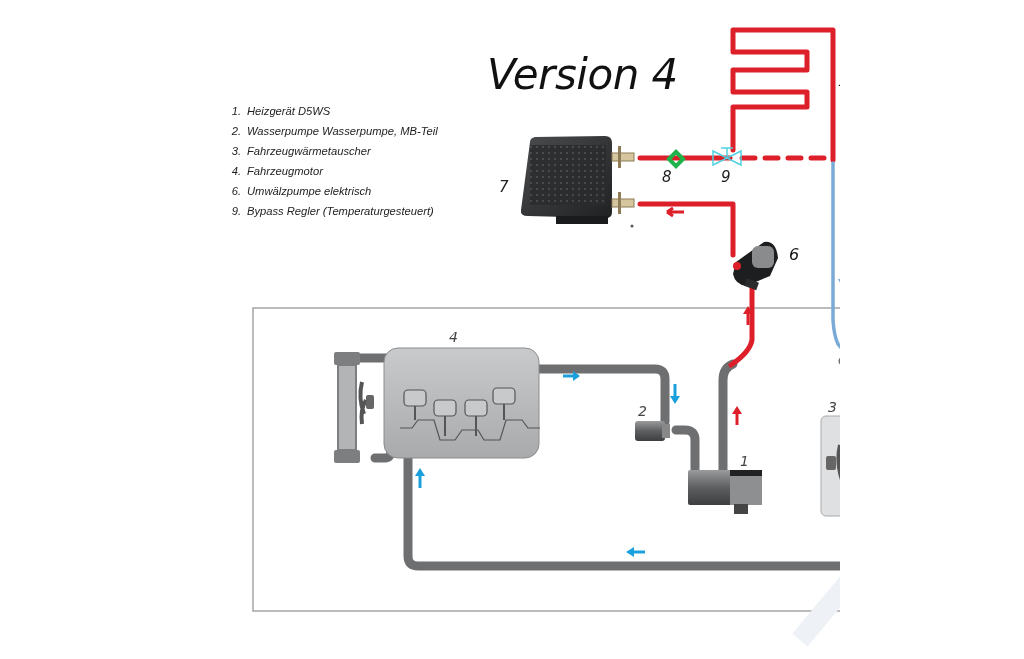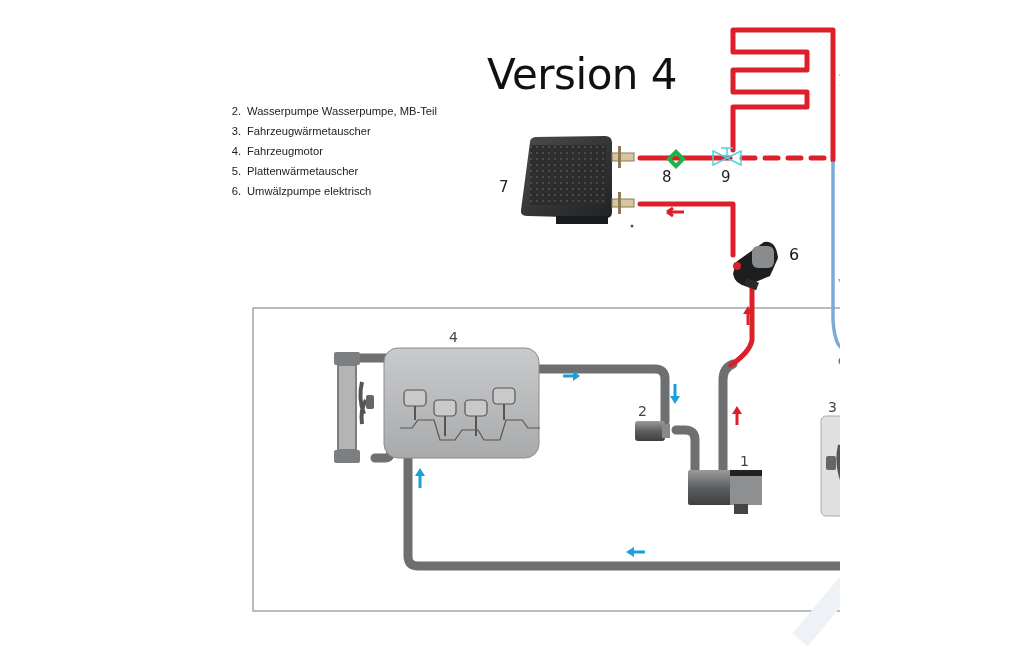--- a/index.html
+++ b/index.html
@@ -1,36 +1,37 @@
 <!DOCTYPE html>
 <html><head>
 <meta charset="utf-8">
 <style>
   html,body{margin:0;padding:0;background:#ffffff;}
-  #root{position:relative;width:840px;height:659px;overflow:hidden;background:#fff;font-family:"DejaVu Sans",sans-serif;}
+  #root{position:relative;width:840px;height:659px;overflow:hidden;background:#fff;font-family:"DejaVu Sans",sans-serif;font-style:italic;}
   #title{position:absolute;left:487px;top:50px;font-size:42px;color:#111;font-family:"DejaVu Sans",sans-serif;letter-spacing:-0.5px;}
   #legend{position:absolute;left:222px;top:101px;font-size:11.2px;line-height:20px;color:#222;font-family:"Liberation Sans",sans-serif;margin:0;padding:0;list-style:none;}
   #legend li{white-space:nowrap;}
   #legend .num{display:inline-block;width:19px;text-align:right;margin-right:6px;}
   svg{position:absolute;left:0;top:0;}
   .lbl{font-family:"DejaVu Sans",sans-serif;}
 </style>
 </head>
 <body>
 
 <div id="root">
 
   <div id="title">Version 4</div>
 
   <ul id="legend">
+    <li><span class="num">1.</span><span>Heizgerät D5WS</span></li>
     <li><span class="num">2.</span><span>Wasserpumpe Wasserpumpe, MB-Teil</span></li>
     <li><span class="num">3.</span><span>Fahrzeugwärmetauscher</span></li>
     <li><span class="num">4.</span><span>Fahrzeugmotor</span></li>
-    <li><span class="num">5.</span><span>Plattenwärmetauscher</span></li>
     <li><span class="num">6.</span><span>Umwälzpumpe elektrisch</span></li>
+    <li><span class="num">9.</span><span>Bypass Regler (Temperaturgesteuert)</span></li>
   </ul>
 
   <svg width="1024" height="659" viewBox="0 0 1024 659">
     <defs>
       <linearGradient id="gBody" x1="0" y1="0" x2="0" y2="1">
         <stop offset="0" stop-color="#c9cacc"></stop>
           <stop offset="1" stop-color="#a9aaac"></stop>
       </linearGradient>
       <linearGradient id="gMetal" x1="0" y1="0" x2="0" y2="1">
         <stop offset="0" stop-color="#9a9b9d"></stop>

